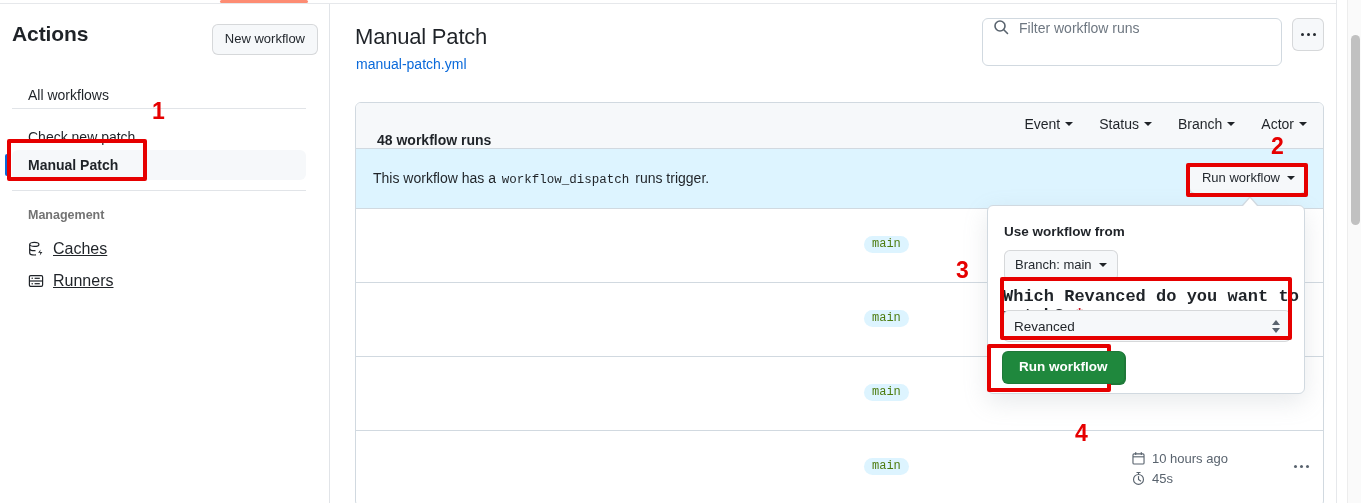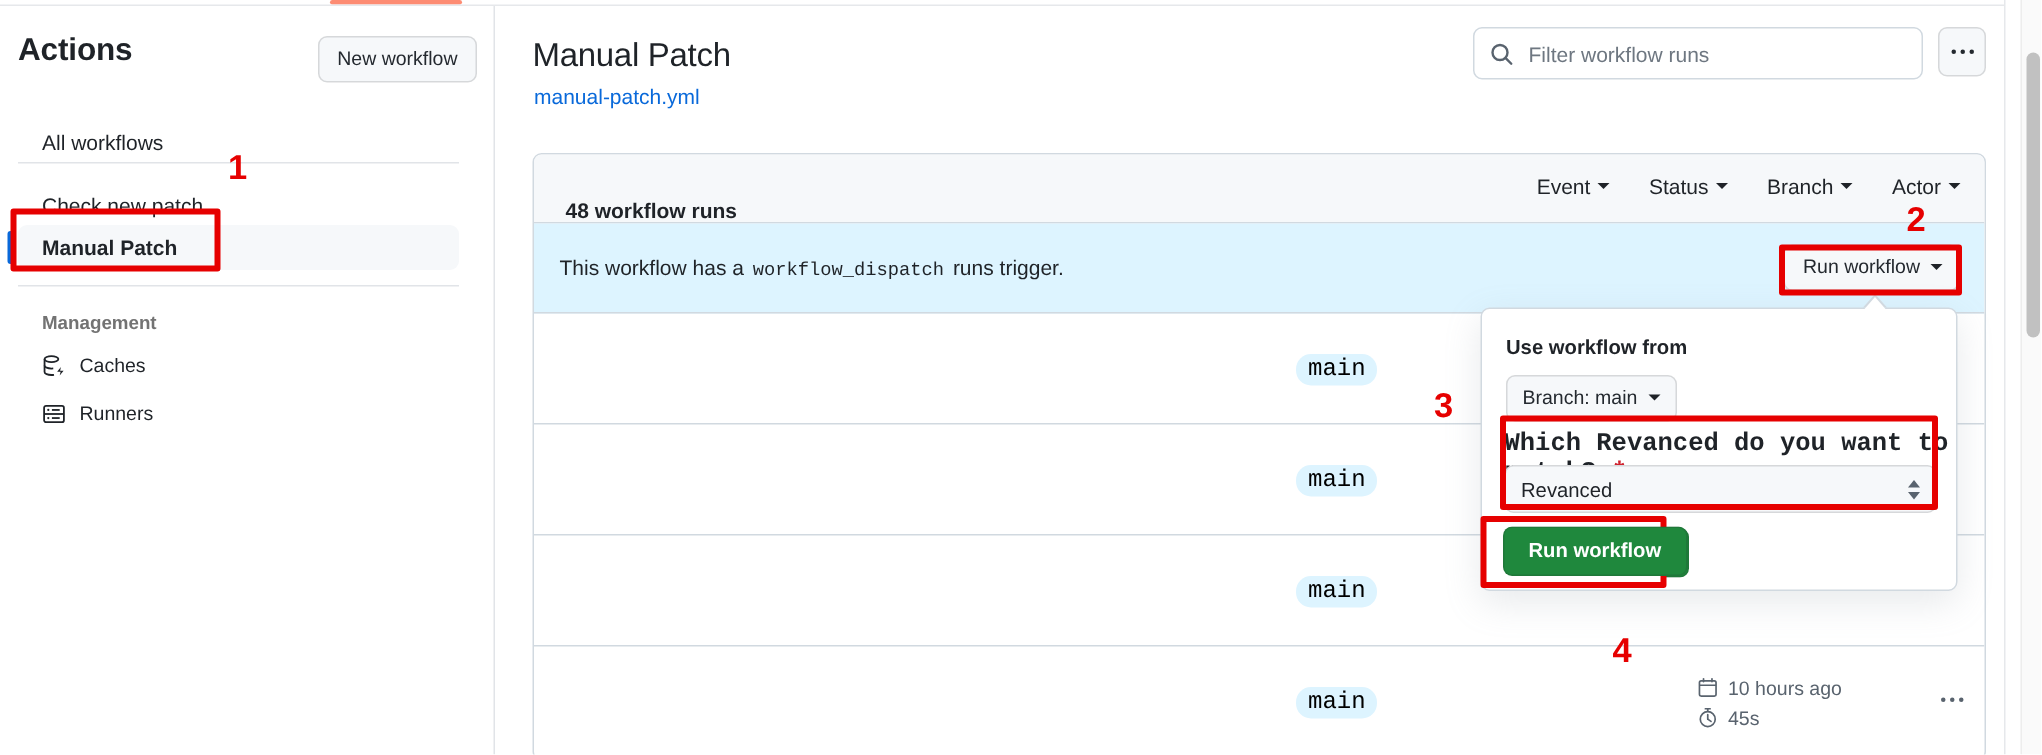--- a/index.html
+++ b/index.html
@@ -60,43 +60,43 @@
     position:absolute; left:12px; width:294px; height:1px; background:#e1e4e8;
   }
   .sb-divider.d1 { top:104px; }
   .sb-divider.d2 { top:186px; }
   .sb-section {
     position:absolute; left:28px; top:204px;
     font-size:12.5px; color:#737373; font-weight:700;
   }
   .sb-mgmt {
     position:absolute; left:28px; width:280px; height:26px;
-    display:flex; gap:9px;
-    font-size:13px; color:#1f2328; cursor:pointer;
+    display:flex; align-items:center; gap:9px;
+    font-size:16px; color:#1f2328; cursor:pointer;text-decoration:underline;
   }
   .sb-mgmt.caches  { top:232px; }
   .sb-mgmt.runners { top:264px; }
   .sb-ico { width:16px; height:16px; display:inline-flex; align-items:center; justify-content:center; color:#1f2328; }
 
   
   .main { position:absolute; left:331px; top:4px; width:1005px; height:499px; background:#fff; }
 
   .wf-title {
     position:absolute; left:24px; top:20px;
     font-size:22px; font-weight:400; color:#1f2328; letter-spacing:-0.2px;
   }
   .wf-file {
     position:absolute; left:25px; top:52px;
     font-size:14px; color:#0969da; text-decoration:none; cursor:pointer;
   }
 
   
   .search-wrap {
-    position:absolute; left:651px; top:14px; width:300px; height:35px;
-    display:flex; align-items:center; gap:8px;
+    position:absolute; left:651px; top:14px; width:300px; height:48px;
+    display:flex; align-items:flex-start; gap:8px;
     border:1px solid #d1d9e0; border-radius:6px; background:#fff; padding:0 10px;
   }
   .search-ico { width:16px; height:16px; color:#59636e; flex:0 0 16px; display:flex; }
   .search-input {
     border:none; outline:none; background:transparent; flex:1;
     font-size:14px; color:#1f2328; font-family:"Liberation Sans", sans-serif;
   }
   .search-input::placeholder { color:#6e7781; }
   .kebab-btn {
     position:absolute; left:961px; top:14px; width:32px; height:33px;
@@ -147,22 +147,22 @@
     display:flex; align-items:center; gap:7px; cursor:pointer; line-height:18px;
   }
 
   
   .run-row {
     position:absolute; left:0; width:100%; height:74px;
     border-bottom:1px solid #d1d9e0;
   }
   .branch-badge {
     position:absolute; left:508px; top:27px;
-    background:#ddf4ff; color:#000000; border-radius:10px;
-    padding:1px 8px 2px; font-size:16px;
+    background:#ddf4ff; color:#4d7c0f; border-radius:10px;
+    padding:1px 8px 2px; font-size:12px;
     font-family:"Liberation Mono","DejaVu Sans Mono",monospace;
   }
   .meta-col { position:absolute; right:52px; top:20px; width:140px; }
   .meta-line {
     display:flex; align-items:center; gap:6px;
     font-size:13px; color:#59636e; margin-bottom:5px; white-space:nowrap;
   }
   .meta-ico { width:15px; height:15px; flex:0 0 15px; color:#59636e; display:flex; }
   .row-kebab {
     position:absolute; right:14px; top:34px; display:flex; gap:3px; cursor:pointer;

